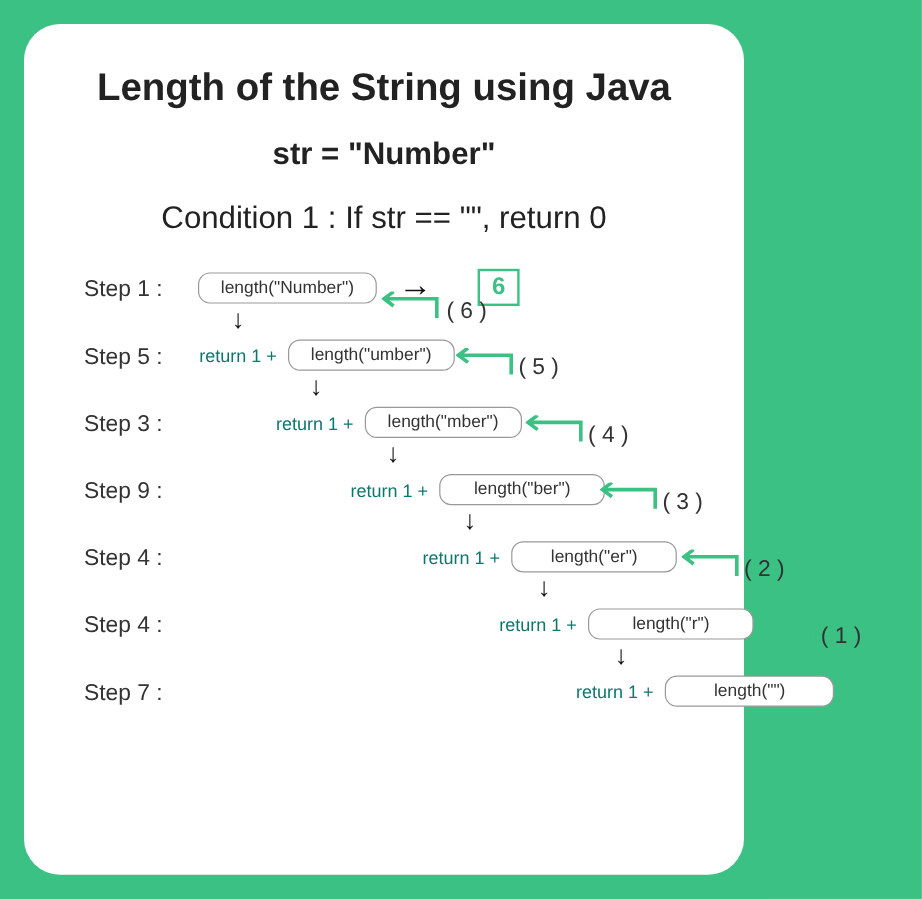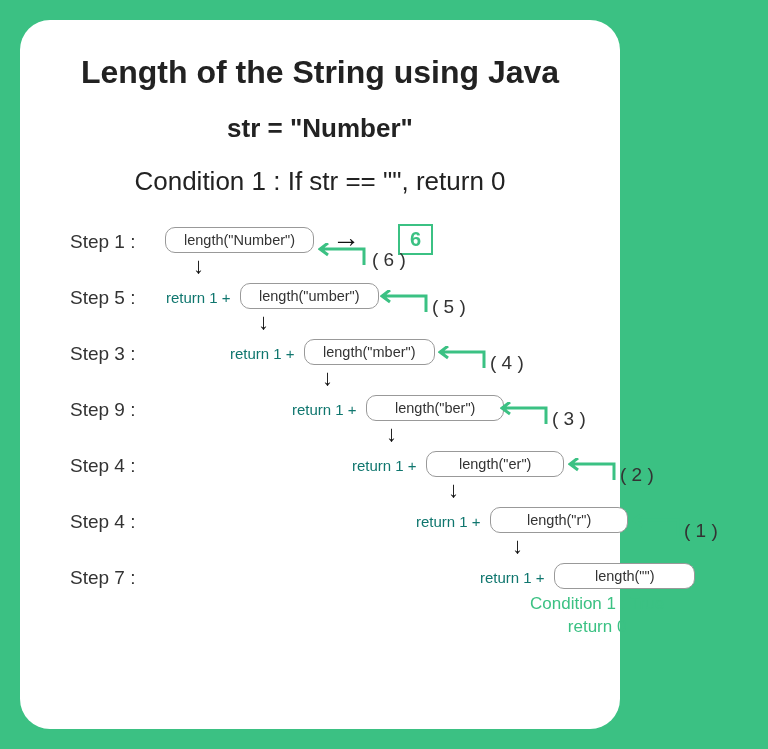--- a/index.html
+++ b/index.html
@@ -196,21 +196,17 @@
             </svg>
         </span>
         <span class="return-val" style="left:614px; top:13px">( 1 )</span>
         <span class="down-arrow" style="left:442px; top:28px">↓</span>
       </div>
 
       <div class="step" style="top:336px">
         <span class="step-label" style="top:4px">Step 7 :</span>
         <span class="ret" style="left:410px; top:6px">return 1 +</span>
         <span class="call-box" style="left:484px; top:0px; padding-left:40px; padding-right:40px">length("")</span>
-        <div class="cond-true" style="left:460px; top:30px">
-          <span>Condition 1 : True</span><br>
-          <span>return 0</span>
-        </div>
       </div>
 
     </div>
   </div>
 </div>
 
 </body></html>

